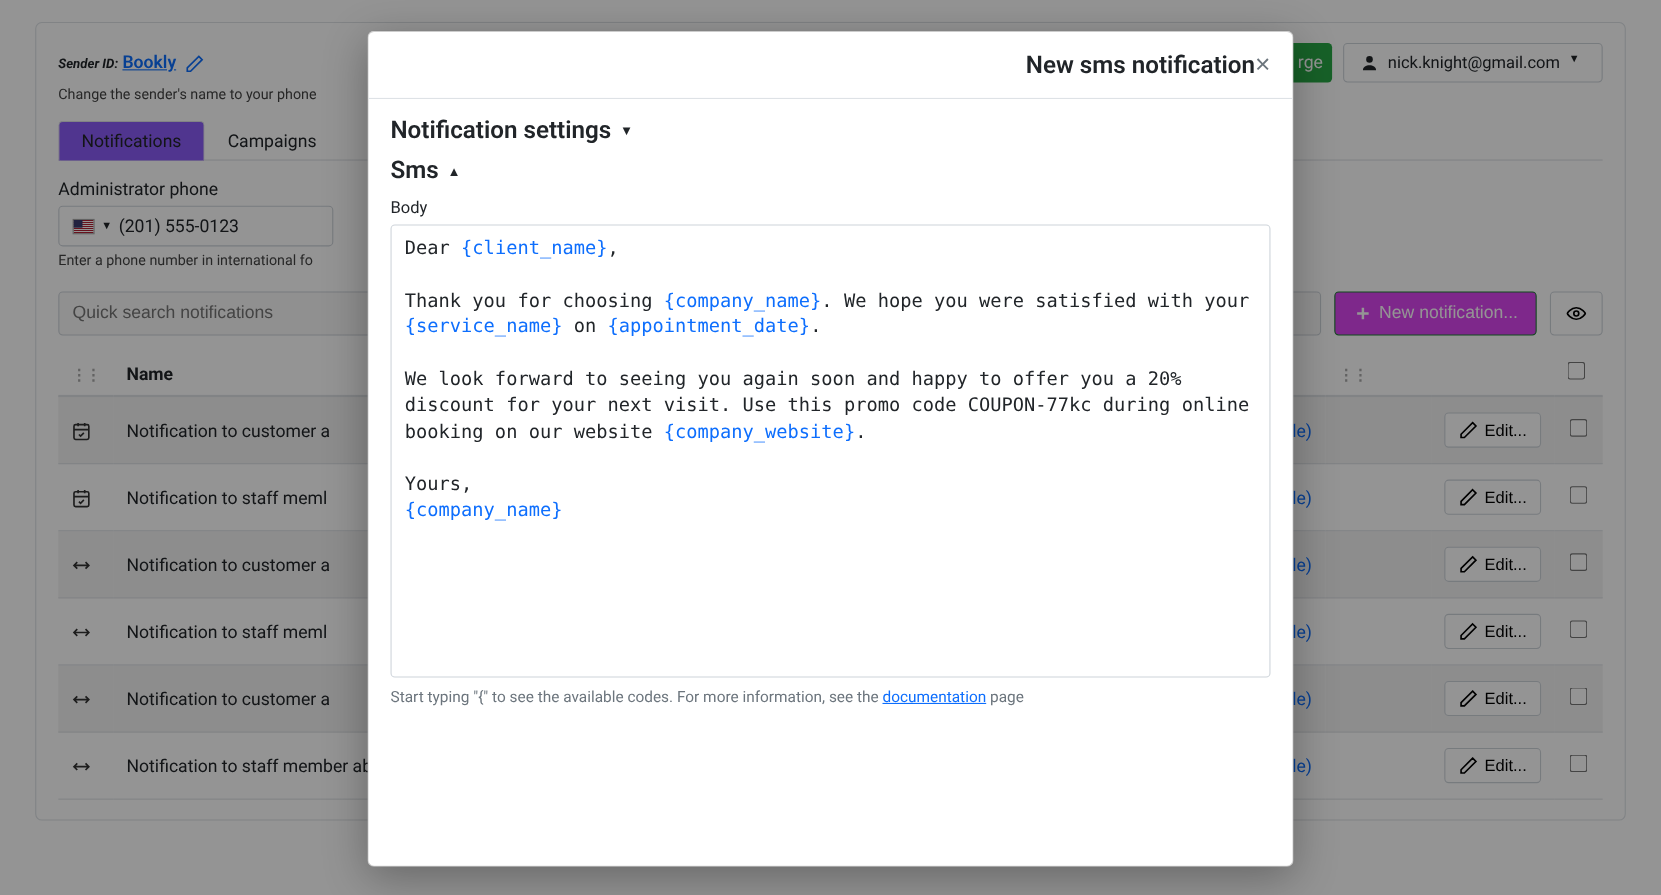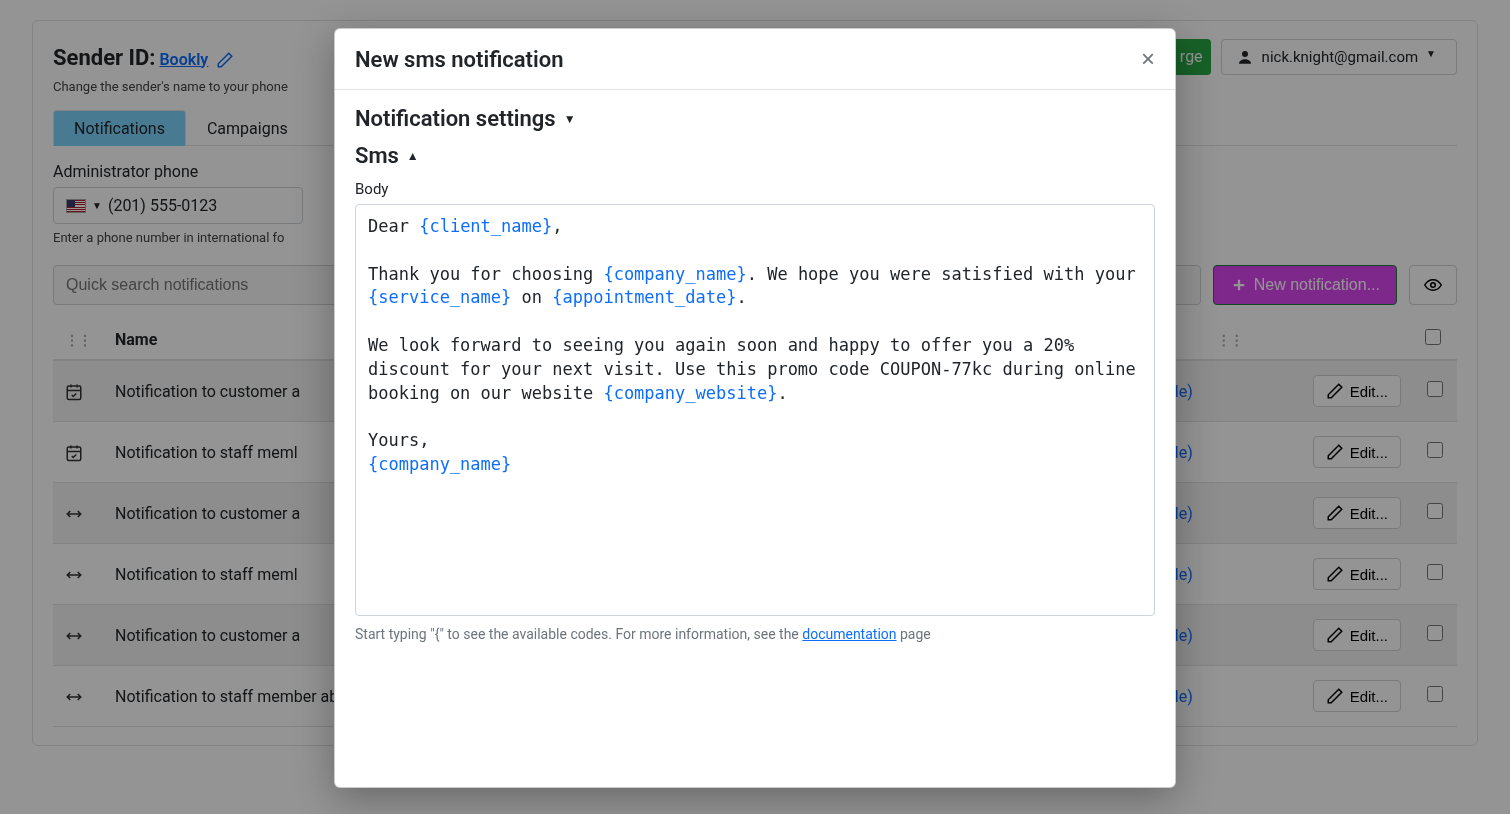--- a/index.html
+++ b/index.html
@@ -7,29 +7,29 @@
     
     .page-wrap { padding: 20px 32px; }
     .page-header { display: flex; justify-content: space-between; align-items: flex-start; margin-bottom: 20px; }
     .page-title { font-size: 28px; font-weight: 700; }
     .header-btns { display: flex; gap: 10px; }
     .btn { display: inline-flex; align-items: center; gap: 6px; padding: 8px 14px; border: 1px solid #ced4da; border-radius: 4px; background: #fff; font-size: 15px; cursor: pointer; color: #212529; }
     .btn-green { background: #28a745; color: #fff; border-color: #28a745; }
     
     .panel { border: 1px solid #dee2e6; border-radius: 6px; padding: 18px 20px; }
     .sender-row { display: flex; justify-content: space-between; align-items: center; margin-bottom: 4px; }
-    .sender-label { font-weight: 700; font-size: 22px; }
+    .sender-label { font-weight: 700; font-size: 12px; font-style: italic; }
     .sender-link { color: #0d6efd; font-weight: 600; }
     .sender-edit { color: #0d6efd; margin-left: 4px; }
     .sender-sub { font-size: 13px; color: #444; margin-bottom: 16px; }
     .user-box { border: 1px solid #ced4da; border-radius: 4px; padding: 8px 14px; display: inline-flex; align-items: flex-start; gap: 8px; font-size: 15px; }
     
     .tabs { border-bottom: 1px solid #dee2e6; display: flex; margin-bottom: 16px; }
     .tab { padding: 8px 20px; border: 1px solid transparent; border-bottom: none; border-radius: 4px 4px 0 0; font-size: 16px; cursor: pointer; margin-bottom: -1px; }
-    .tab.active { border-color: #dee2e6; background: #7dd3fc; }
+    .tab.active { border-color: #dee2e6; background: #8b5cf6; }
     
     .admin-label { font-size: 16px; margin-bottom: 6px; display: block; }
     .phone-input { display: inline-flex; align-items: center; border: 1px solid #ced4da; border-radius: 4px; padding: 8px 12px; font-size: 16px; margin-bottom: 6px; width: 250px; }
     .flag-icon { width: 20px; height: 14px; background: linear-gradient(to bottom, #b22234 0%, #b22234 8%, #fff 8%, #fff 15%, #b22234 15%, #b22234 23%, #fff 23%, #fff 31%, #b22234 31%, #b22234 38%, #fff 38%, #fff 46%, #b22234 46%, #b22234 54%, #fff 54%, #fff 62%, #b22234 62%, #b22234 69%, #fff 69%, #fff 77%, #b22234 77%, #b22234 85%, #fff 85%, #fff 92%, #b22234 92%); position: relative; margin-right: 6px; border: 0.5px solid #aaa; }
     .flag-icon::before { content: ''; position: absolute; top: 0; left: 0; width: 8px; height: 7.5px; background: #3c3b6e; }
     .caret { font-size: 10px; margin-right: 6px; }
     .hint { font-size: 13px; color: #444; margin-bottom: 20px; display: block; }
     
     .search-row { display: flex; justify-content: space-between; align-items: center; margin-bottom: 14px; gap: 12px; }
     .search-input { flex: 1; padding: 10px 12px; border: 1px solid #ced4da; border-radius: 4px; font-size: 16px; color: #6c757d; background: #f8f8f8; }
@@ -45,21 +45,21 @@
     .row-icon { color: #333; }
     .drag-dots { color: #aaa; cursor: grab; font-size: 14px; letter-spacing: -1px; }
     .state-link { color: #0d6efd; cursor: pointer; }
     .badge { background: #17a2b8; color: #fff; border-radius: 3px; padding: 2px 6px; font-size: 13px; }
     .edit-btn { border: 1px solid #ced4da; border-radius: 4px; padding: 6px 12px; background: #fff; font-size: 15px; display: inline-flex; align-items: center; gap: 6px; cursor: pointer; }
     .chk { width: 16px; height: 16px; }
     
     
     .backdrop { position: absolute; inset: 0; background: rgba(0,0,0,0.42); display: flex; justify-content: center; }
     .modal { background: #fff; width: 842px; border-radius: 6px; margin-top: 28px; box-shadow: 0 10px 40px rgba(0,0,0,0.3); display: flex; flex-direction: column; max-height: 760px; border: 1px solid rgba(0,0,0,0.2); }
-    .modal-header { padding: 16px 20px; border-bottom: 1px solid #dee2e6; display: flex; justify-content: space-between; align-items: center; }
+    .modal-header { padding: 16px 20px; border-bottom: 1px solid #dee2e6; display: flex; justify-content: flex-end; align-items: center; }
     .modal-title { font-size: 22px; font-weight: 600; }
     .close-x { font-size: 24px; color: #6c757d; cursor: pointer; border: none; background: none; }
     .modal-body { padding: 16px 20px; overflow-y: auto; }
     .collapser { font-size: 22px; font-weight: 600; display: flex; align-items: center; gap: 8px; cursor: pointer; margin-bottom: 12px; }
     .collapser .tri { font-size: 12px; }
     .body-label { font-size: 15px; margin-bottom: 6px; display: block; }
     .body-box { border: 1px solid #ced4da; border-radius: 4px; padding: 10px 12px; font-family: ui-monospace, SFMono-Regular, Menlo, Consolas, monospace; font-size: 17px; line-height: 1.4; white-space: pre-wrap; height: 412px; overflow-y: auto; }
     .body-box .ph { color: #0d6efd; }
     .help { font-size: 14px; color: #6c757d; margin-top: 10px; }
     .help a { color: #0d6efd; }

